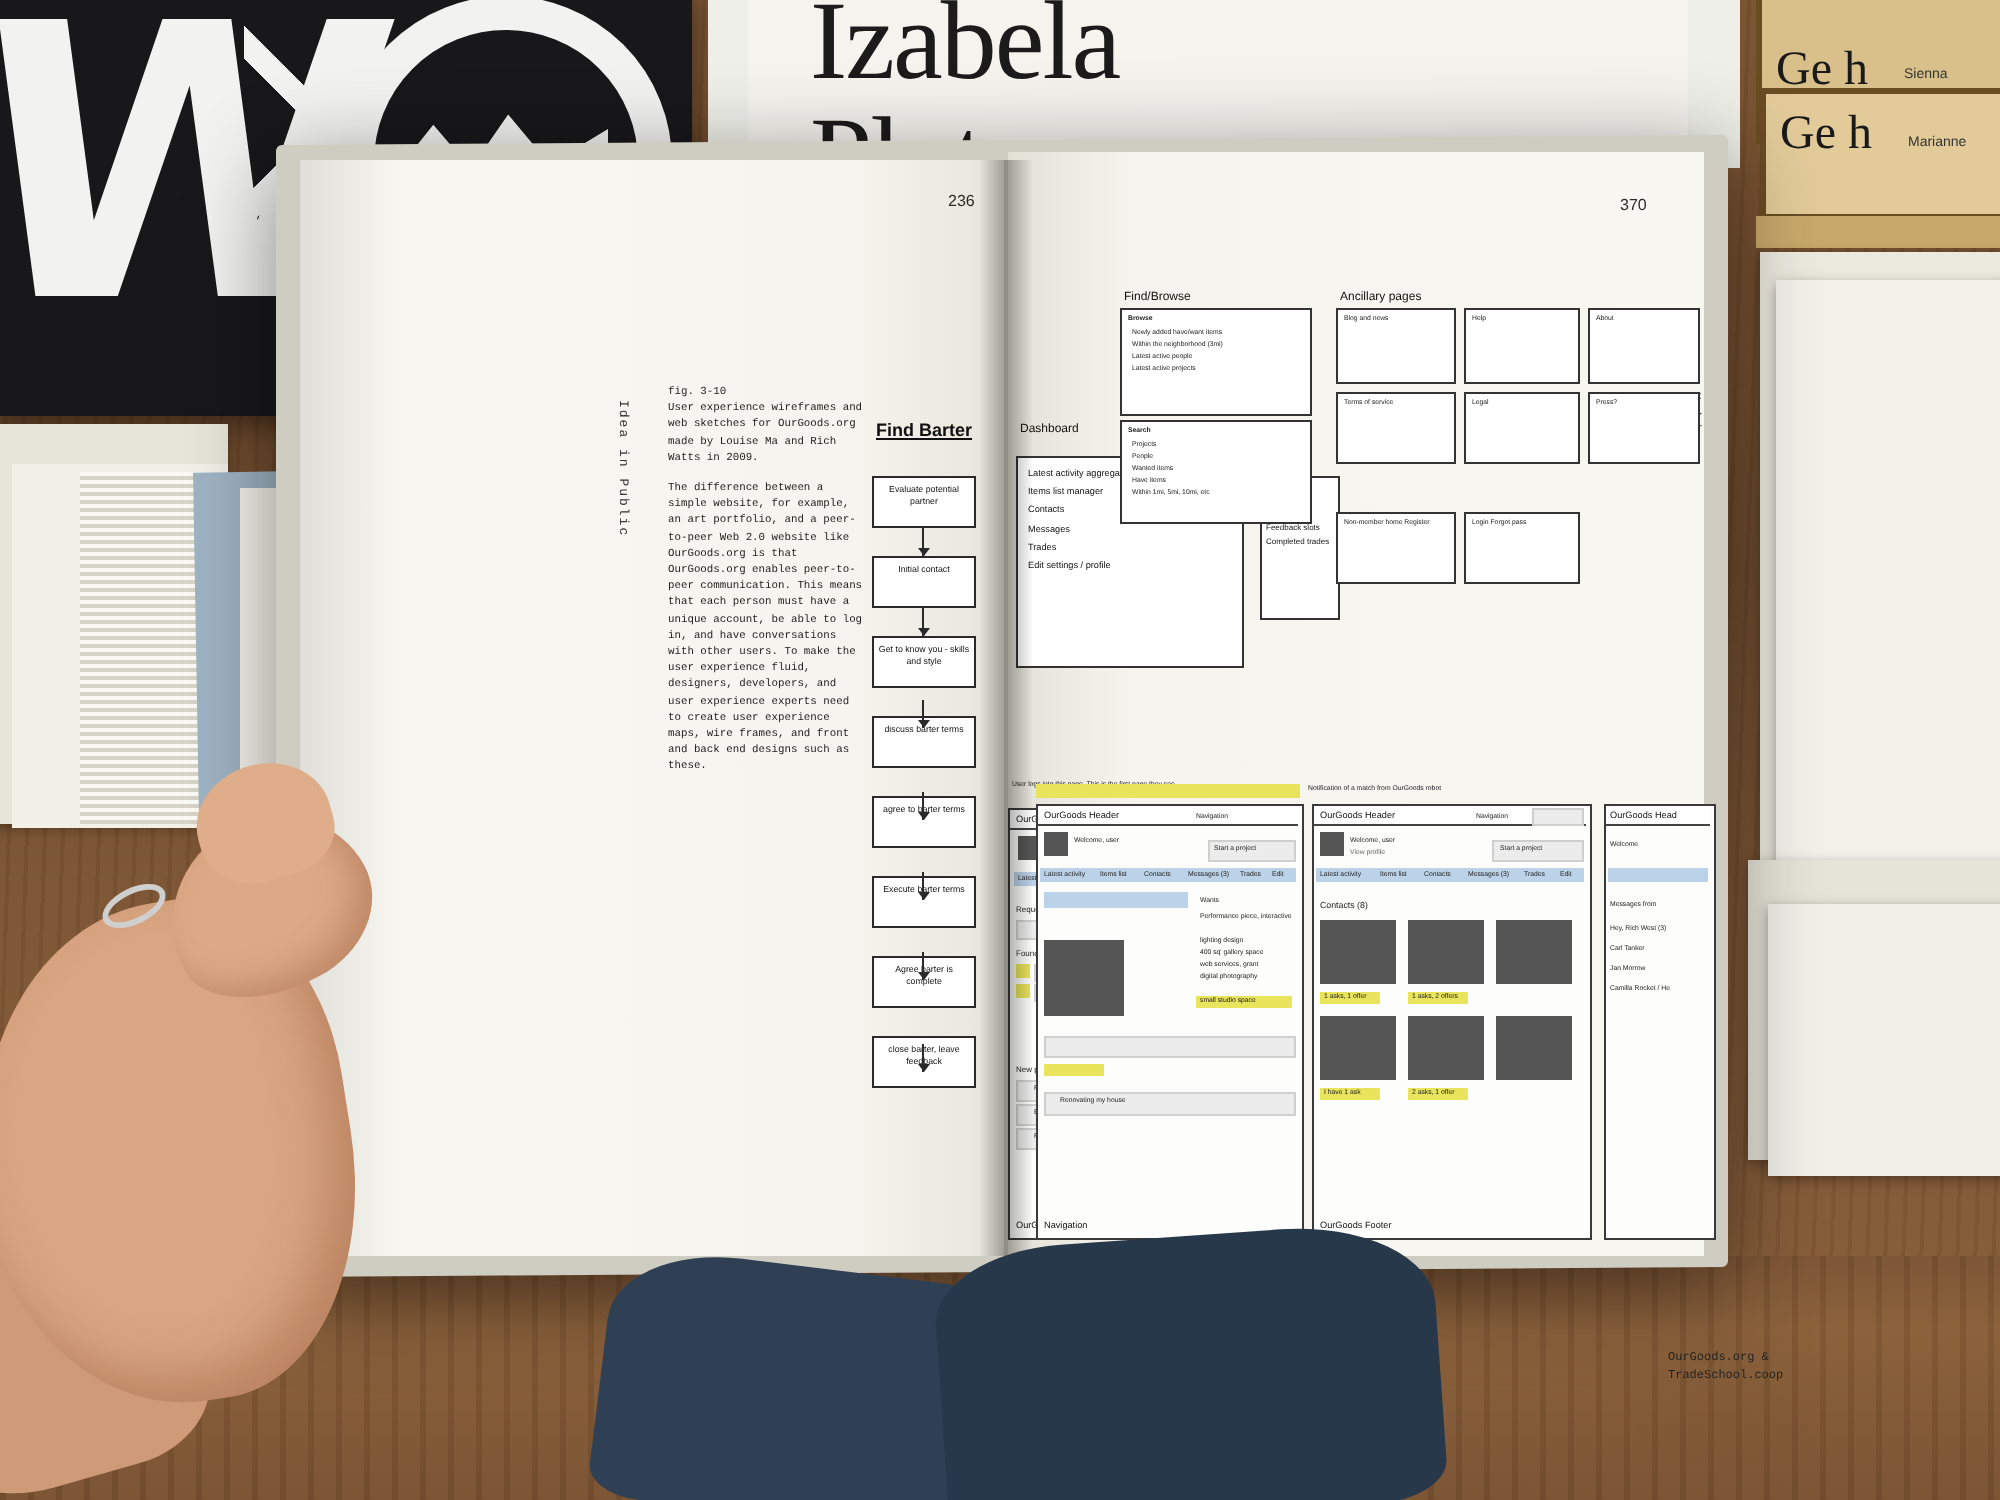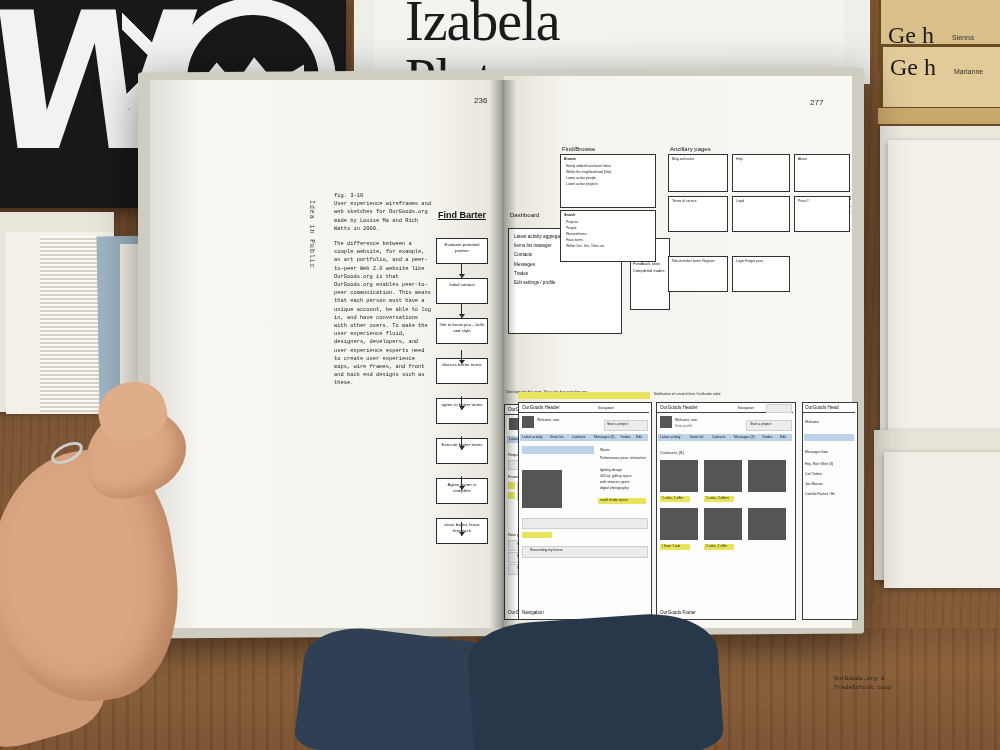--- a/index.html
+++ b/index.html
@@ -274,21 +274,21 @@
     <div class="rowline" style="left:370px;top:470px;width:116px;height:9px;"></div>
     <div class="tiny" style="left:379px;top:472px;">Renovating my house</div>
     <div class="rowline" style="left:370px;top:482px;width:116px;height:9px;"></div>
     <div class="tiny" style="left:379px;top:484px;">Building a CNC robot</div>
     <div class="rowline" style="left:370px;top:494px;width:116px;height:9px;"></div>
     <div class="tiny" style="left:379px;top:496px;">Renovating my first album</div>
     <div class="mock-title" style="left:370px;top:540px;">OurGoods Footer</div>
 
     <div class="footL">Collectively-Initiated</div>
 
-    <div class="pgnum" style="left:672px;top:28px;">277</div>
+    <div class="pgnum" style="left:672px;top:28px;">370</div>
     <div class="runhead" style="left:706px;top:126px;">Making</div>
 
     <div class="colhead" style="left:424px;top:76px;">Find/Browse</div>
     <div class="colhead" style="left:532px;top:76px;">Ancillary pages</div>
 
     <div class="wf" style="left:422px;top:84px;width:94px;height:52px;"></div>
     <div class="tiny" style="left:426px;top:87px;font-weight:bold;">Browse</div>
     <div class="tiny" style="left:428px;top:94px;width:86px;">Newly added have/want items</div>
     <div class="tiny" style="left:428px;top:100px;width:86px;">Within the neighborhood (3mi)</div>
     <div class="tiny" style="left:428px;top:106px;width:86px;">Latest active people</div>

